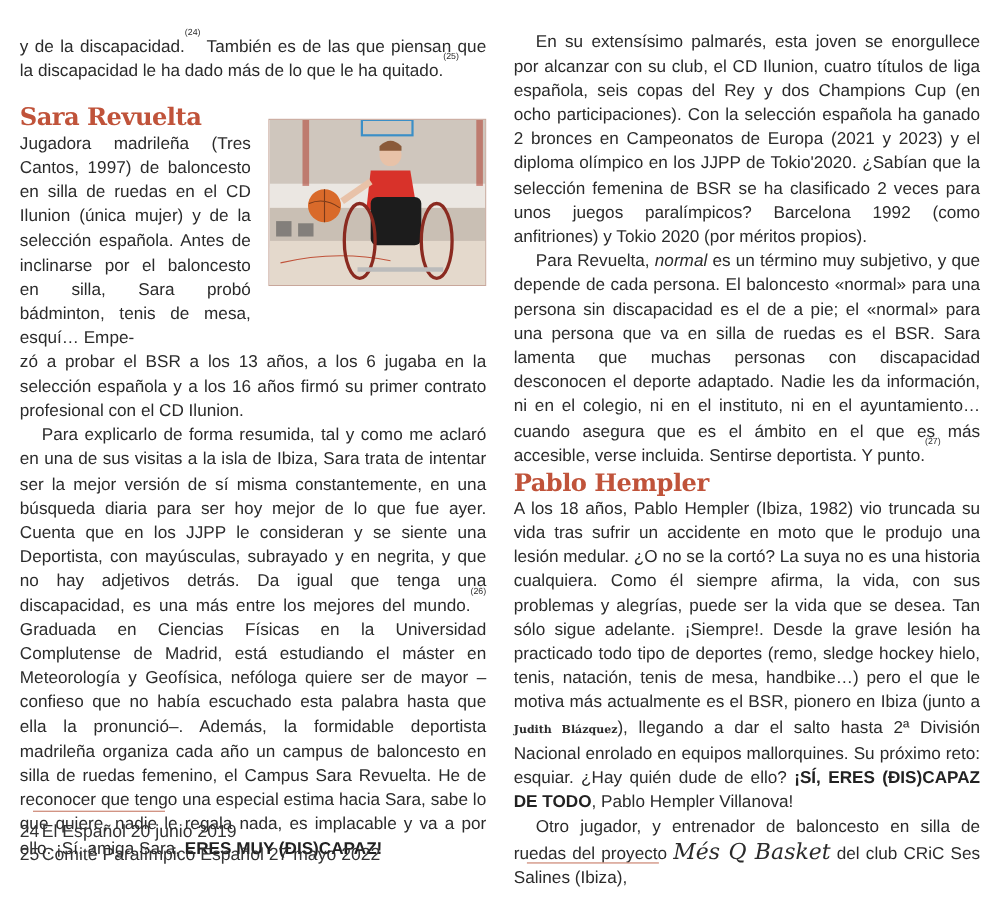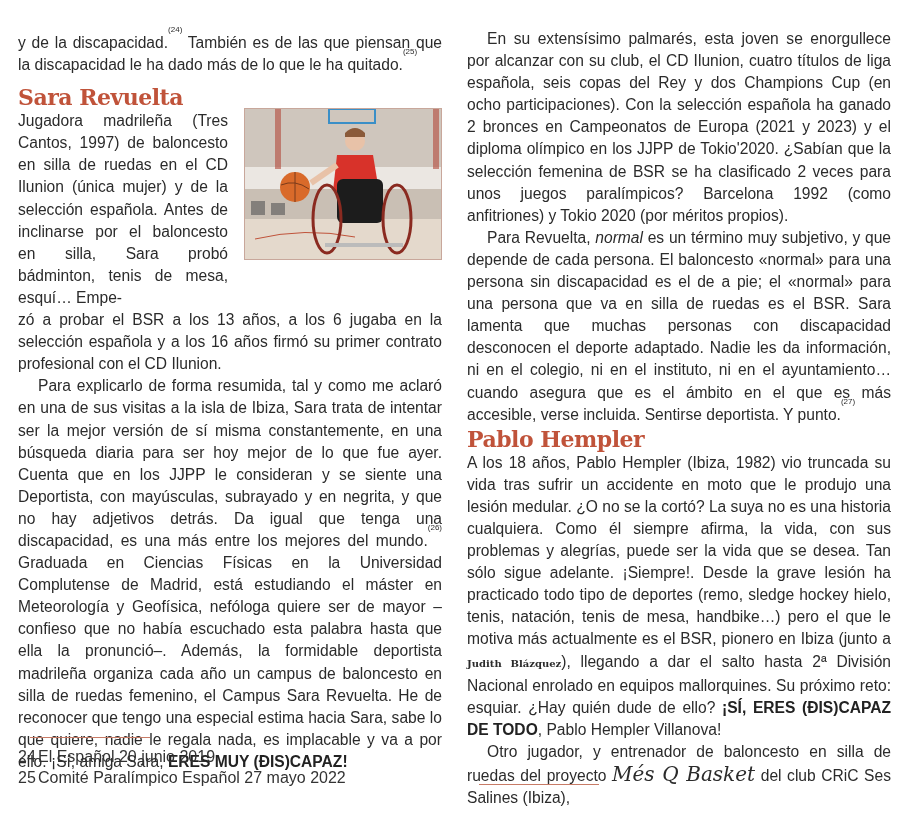--- a/index.html
+++ b/index.html
@@ -24,21 +24,21 @@
   .serif-bold { font-family: "DejaVu Serif", serif; font-weight: bold; font-size: 10px; }
   .serif-it { font-family: "DejaVu Serif", serif; font-style: italic; font-size: 20px; }
   i.norm { font-style: italic; }
 </style>
 </head>
 <body>
 
 <div class="col col-left">
   <p style="margin-top:32px;"><span>y de la discapacidad.</span><sup>(24)</sup><span> También es de las que piensan que la discapacidad le ha dado más de lo que le ha quitado.</span><sup>(25)</sup></p>
 
-  <h2 style="margin-top:8px;">Sara Revuelta</h2>
+  <h2 style="margin-top:18px;">Sara Revuelta</h2>
 
   <p class="float-para" style="text-align:justify;">Jugadora madrileña (Tres Cantos, 1997) de baloncesto en silla de ruedas en el CD Ilunion (única mujer) y de la selección española. Antes de inclinarse por el baloncesto en silla, Sara probó bádminton, tenis de mesa, esquí… Empe-</p>
   <p>zó a probar el BSR a los 13 años, a los 6 jugaba en la selección española y a los 16 años firmó su primer contrato profesional con el CD Ilunion.</p>
 
   <p class="indent"><span>Para explicarlo de forma resumida, tal y como me aclaró en una de sus visitas a la isla de Ibiza, Sara trata de intentar ser la mejor versión de sí misma constantemente, en una búsqueda diaria para ser hoy mejor de lo que fue ayer. Cuenta que en los JJPP le consideran y se siente una Deportista, con mayúsculas, subrayado y en negrita, y que no hay adjetivos detrás. Da igual que tenga una discapacidad, es una más entre los mejores del mundo.</span><sup>(26)</sup><span> Graduada en Ciencias Físicas en la Universidad Complutense de Madrid, está estudiando el máster en Meteorología y Geofísica, nefóloga quiere ser de mayor –confieso que no había escuchado esta palabra hasta que ella la pronunció–. Además, la formidable deportista madrileña organiza cada año un campus de baloncesto en silla de ruedas femenino, el Campus Sara Revuelta. He de reconocer que tengo una especial estima hacia Sara, sabe lo que quiere, nadie le regala nada, es implacable y va a por ello. ¡Sí, amiga Sara, </span><b class="caps">ERES MUY (ÐIS)CAPAZ!</b></p>
 
   <div class="rule" style="position:absolute; top:737px; left:12px;"></div>
   <div class="notes" style="position:absolute; top:746px; left:0; width:420px;">
     <div><span class="num">24</span><span>El Español 20 junio 2019</span></div>
     <div><span class="num">25</span><span>Comité Paralímpico Español 27 mayo 2022</span></div>

